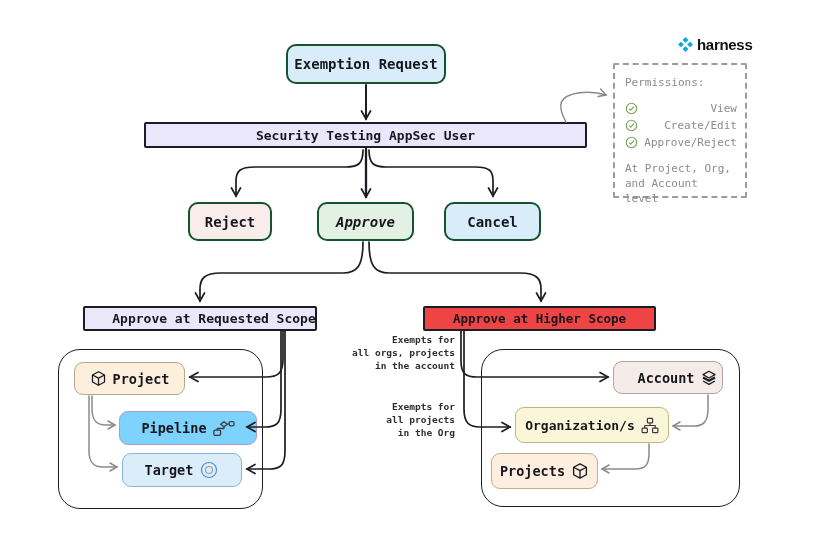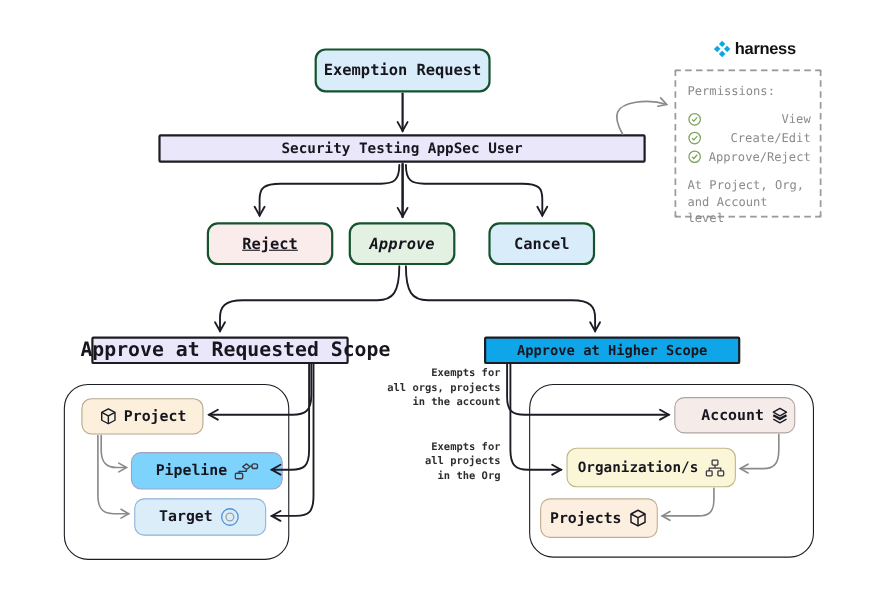--- a/index.html
+++ b/index.html
@@ -7,43 +7,43 @@
           font-family:"DejaVu Sans Mono","Liberation Mono",monospace;}
   svg.arrows{position:absolute;left:0;top:0;z-index:3;pointer-events:none;}
   .node{position:absolute;display:flex;align-items:center;justify-content:center;
         box-sizing:border-box;font-weight:600;color:#16161f;z-index:2;gap:6px;white-space:nowrap;}
   .big{border:2px solid #14532d;border-radius:10px;font-size:14px;}
   .bar{border:2px solid #1c1c24;border-radius:2px;font-size:13px;}
   .leaf{border:1.4px solid #a9a092;border-radius:9px;font-size:13.5px;background:#fcf0dc;}
   .container{position:absolute;border:1.7px solid #1c1c24;border-radius:22px;background:#fff;z-index:1;box-sizing:border-box;}
   #n-exemption{left:286px;top:44px;width:160px;height:40px;background:#d9ecf9;}
   #n-appsec{left:144px;top:122px;width:443px;height:26px;background:#e9e7f9;}
-  #n-reject{left:188px;top:202px;width:115px;height:39px;background:#fbecec;text-decoration:underline;}
+  #n-reject{left:188px;top:202px;width:84px;height:39px;background:#fbecec;}
   #n-approve{left:317px;top:202px;width:97px;height:39px;background:#e2f1e1;font-style:italic;}
   #n-cancel{left:444px;top:202px;width:97px;height:39px;background:#d9ecf9;}
-  #n-scope-l{left:83px;top:306px;width:234px;height:25px;background:#e9e7f9;font-size:18px;padding-left:28px;}
-  #n-scope-r{left:440px;top:306px;width:233px;height:25px;background:#0ea5e9;font-size:12.5px;}
+  #n-scope-l{left:83px;top:306px;width:234px;height:25px;background:#e9e7f9;font-size:13px;padding-left:28px;}
+  #n-scope-r{left:423px;top:306px;width:233px;height:25px;background:#ef4444;font-size:12.5px;}
   #c-left{left:58px;top:349px;width:205px;height:160px;}
   #c-right{left:481px;top:349px;width:259px;height:158px;}
   #n-project{left:74px;top:362px;width:111px;height:33px;background:#fcf0dc;border-color:#b4a88d;}
   #n-pipeline{left:119px;top:411px;width:138px;height:34px;background:#7dd3fc;border-color:#a59fc4;}
   #n-target{left:122px;top:453px;width:120px;height:34px;background:#dcedfa;border-color:#8cb4da;}
   #n-account{left:613px;top:361px;width:110px;height:33px;background:#f5ebe9;border-color:#b0a49f;padding-left:20px;}
   #n-org{left:515px;top:407px;width:154px;height:36px;background:#fcf6d8;border-color:#bfb687;font-size:13px;}
   #n-projects{left:491px;top:453px;width:107px;height:36px;background:#fcefdf;border-color:#bfae92;}
   .ann{position:absolute;text-align:right;font-size:9.5px;line-height:13px;font-weight:600;color:#2e2e2e;z-index:2;}
   #ann1{left:335px;top:333px;width:120px;}
   #ann2{left:345px;top:400px;width:110px;}
   #permissions{position:absolute;left:613px;top:63px;width:134px;height:135px;border:2px dashed #9b9b9b;
                border-radius:2px;box-sizing:border-box;padding:11px 8px 8px 10px;color:#8b8b8b;
                font-size:11px;font-weight:500;z-index:2;}
   #permissions .ptitle{display:block;margin-bottom:13px;}
   .perm-row{display:flex;align-items:center;gap:6px;margin-bottom:4px;justify-content:space-between;}
   .pfooter{display:block;margin-top:12px;line-height:15px;}
-  #logo{position:absolute;left:648px;top:36px;display:flex;align-items:flex-start;gap:3px;z-index:2;}
+  #logo{position:absolute;left:677px;top:36px;display:flex;align-items:flex-start;gap:3px;z-index:2;}
   #logo .word{font-family:"Liberation Sans","DejaVu Sans",sans-serif;font-weight:700;font-size:15px;
               color:#111114;letter-spacing:-0.3px;}
   .icn{flex:0 0 auto;display:block;}
 </style>
 </head>
 <body>
 
 <div id="canvas">
 
   <svg class="arrows" width="814" height="552" viewBox="0 0 814 552">

